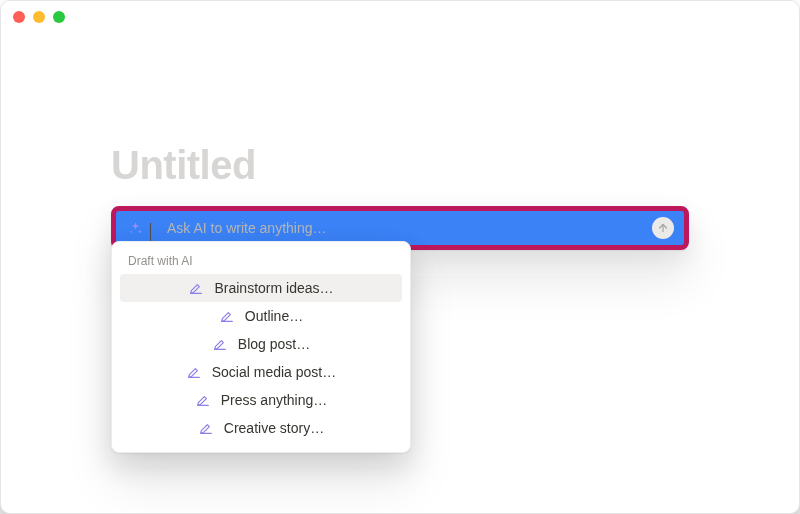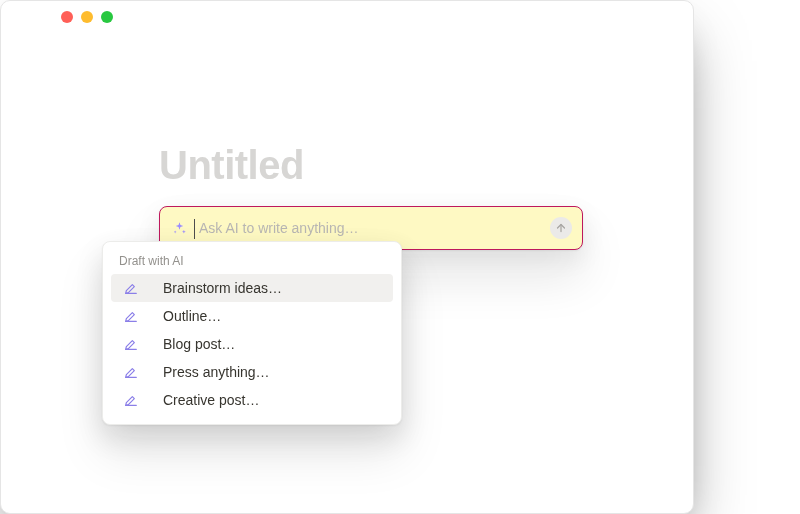--- a/index.html
+++ b/index.html
@@ -3,29 +3,28 @@
 <meta charset="utf-8">
 <style>
   * { box-sizing: border-box; margin: 0; padding: 0; }
   html, body { width: 800px; height: 514px; }
   body {
     font-family: -apple-system, BlinkMacSystemFont, "Segoe UI", Helvetica, Arial, sans-serif;
     background: #fff;
     color: #37352f;
   }
   .window {
-    width: 694px;
+    width: 800px;
     height: 514px;
     border: 1px solid #e5e5e5;
     border-radius: 10px;
     box-shadow: 0 30px 60px -10px rgba(0,0,0,.35), 0 18px 36px -18px rgba(0,0,0,.35);
     overflow: hidden;
     background: #fff;
     position: relative;
-    padding-left: 48px;
   }
   .titlebar {
     height: 32px;
     display: flex;
     align-items: center;
     padding: 0 12px;
     gap: 8px;
   }
   .tl-dot { width: 12px; height: 12px; border-radius: 50%; }
   .tl-red { background: #ff5f57; }
@@ -40,31 +39,31 @@
     font-size: 40px;
     font-weight: 700;
     color: #d7d6d4;
     letter-spacing: -0.5px;
     margin-bottom: 18px;
   }
 
   .ai-input {
     width: 100%;
     height: 44px;
-    border: 1px solid #be185d;
+    border: 5px solid #be185d;
     border-radius: 8px;
     box-shadow:
       0 1px 2px rgba(15, 15, 15, 0.06),
       0 8px 24px rgba(15, 15, 15, 0.08),
       0 28px 48px rgba(15, 15, 15, 0.10);
     display: flex;
     align-items: center;
     padding: 0 10px 0 12px;
-    gap: 12px;
-    background: #fef9c3;
+    gap: 24px;
+    background: #3b82f6;
     position: relative;
   }
   .ai-input input {
     flex: 1;
     border: none;
     outline: none;
     font-size: 14px;
     color: #37352f;
     background: transparent;
   }
@@ -80,47 +79,48 @@
     position: absolute;
     left: 34px;
     top: 12px;
     width: 1px;
     height: 20px;
     background: #4d4d4d;
   }
 
   .dropdown {
     position: absolute;
-    left: 101px;
+    left: 110px;
     top: 240px;
     width: 300px;
     background: #fff;
     border: 1px solid #ececea;
     border-radius: 8px;
     box-shadow:
       0 1px 2px rgba(15,15,15,.06),
       0 12px 28px rgba(15,15,15,.12),
       0 28px 48px rgba(15,15,15,.10);
     padding: 8px 4px 10px 4px;
   }
   .dropdown-header {
     font-size: 12px;
     color: #93918d;
     padding: 4px 12px 6px 12px;
   }
   .menu-item {
     display: flex;
     align-items: center;
-    gap: 24px;
+    gap: 10px;
     padding: 6px 12px;
     font-size: 14px;
     color: #37352f;
     border-radius: 4px;
     margin: 0 4px;
     cursor: default;
+    justify-content: center;
   }
   .menu-item.hover { background: #f1f0ee; }
   .pen-icon { color: #8b7fe8; display: flex; align-items: center; }
 </style>
 </head>
 <body>
 
 <div class="window">
   <div class="titlebar">
     <div class="tl-dot tl-red"></div>
@@ -178,26 +178,35 @@
           </span>
           <span>Blog post…</span>
         </div>
         <div class="menu-item">
           <span class="pen-icon">
             <svg width="16" height="16" viewBox="0 0 24 24" fill="none" stroke="currentColor" stroke-width="1.8" stroke-linecap="round" stroke-linejoin="round">
               <path d="M4 20h16"></path>
               <path d="M4 20l4-1 9-9-3-3-9 9-1 4z"></path>
             </svg>
           </span>
+          <span>Social media post…</span>
+        </div>
+        <div class="menu-item">
+          <span class="pen-icon">
+            <svg width="16" height="16" viewBox="0 0 24 24" fill="none" stroke="currentColor" stroke-width="1.8" stroke-linecap="round" stroke-linejoin="round">
+              <path d="M4 20h16"></path>
+              <path d="M4 20l4-1 9-9-3-3-9 9-1 4z"></path>
+            </svg>
+          </span>
           <span>Press anything…</span>
         </div>
         <div class="menu-item">
           <span class="pen-icon">
             <svg width="16" height="16" viewBox="0 0 24 24" fill="none" stroke="currentColor" stroke-width="1.8" stroke-linecap="round" stroke-linejoin="round">
               <path d="M4 20h16"></path>
               <path d="M4 20l4-1 9-9-3-3-9 9-1 4z"></path>
             </svg>
           </span>
-          <span>Creative post…</span>
+          <span>Creative story…</span>
         </div>
       </div>
   </div>
 </div>
 
 </body></html>

